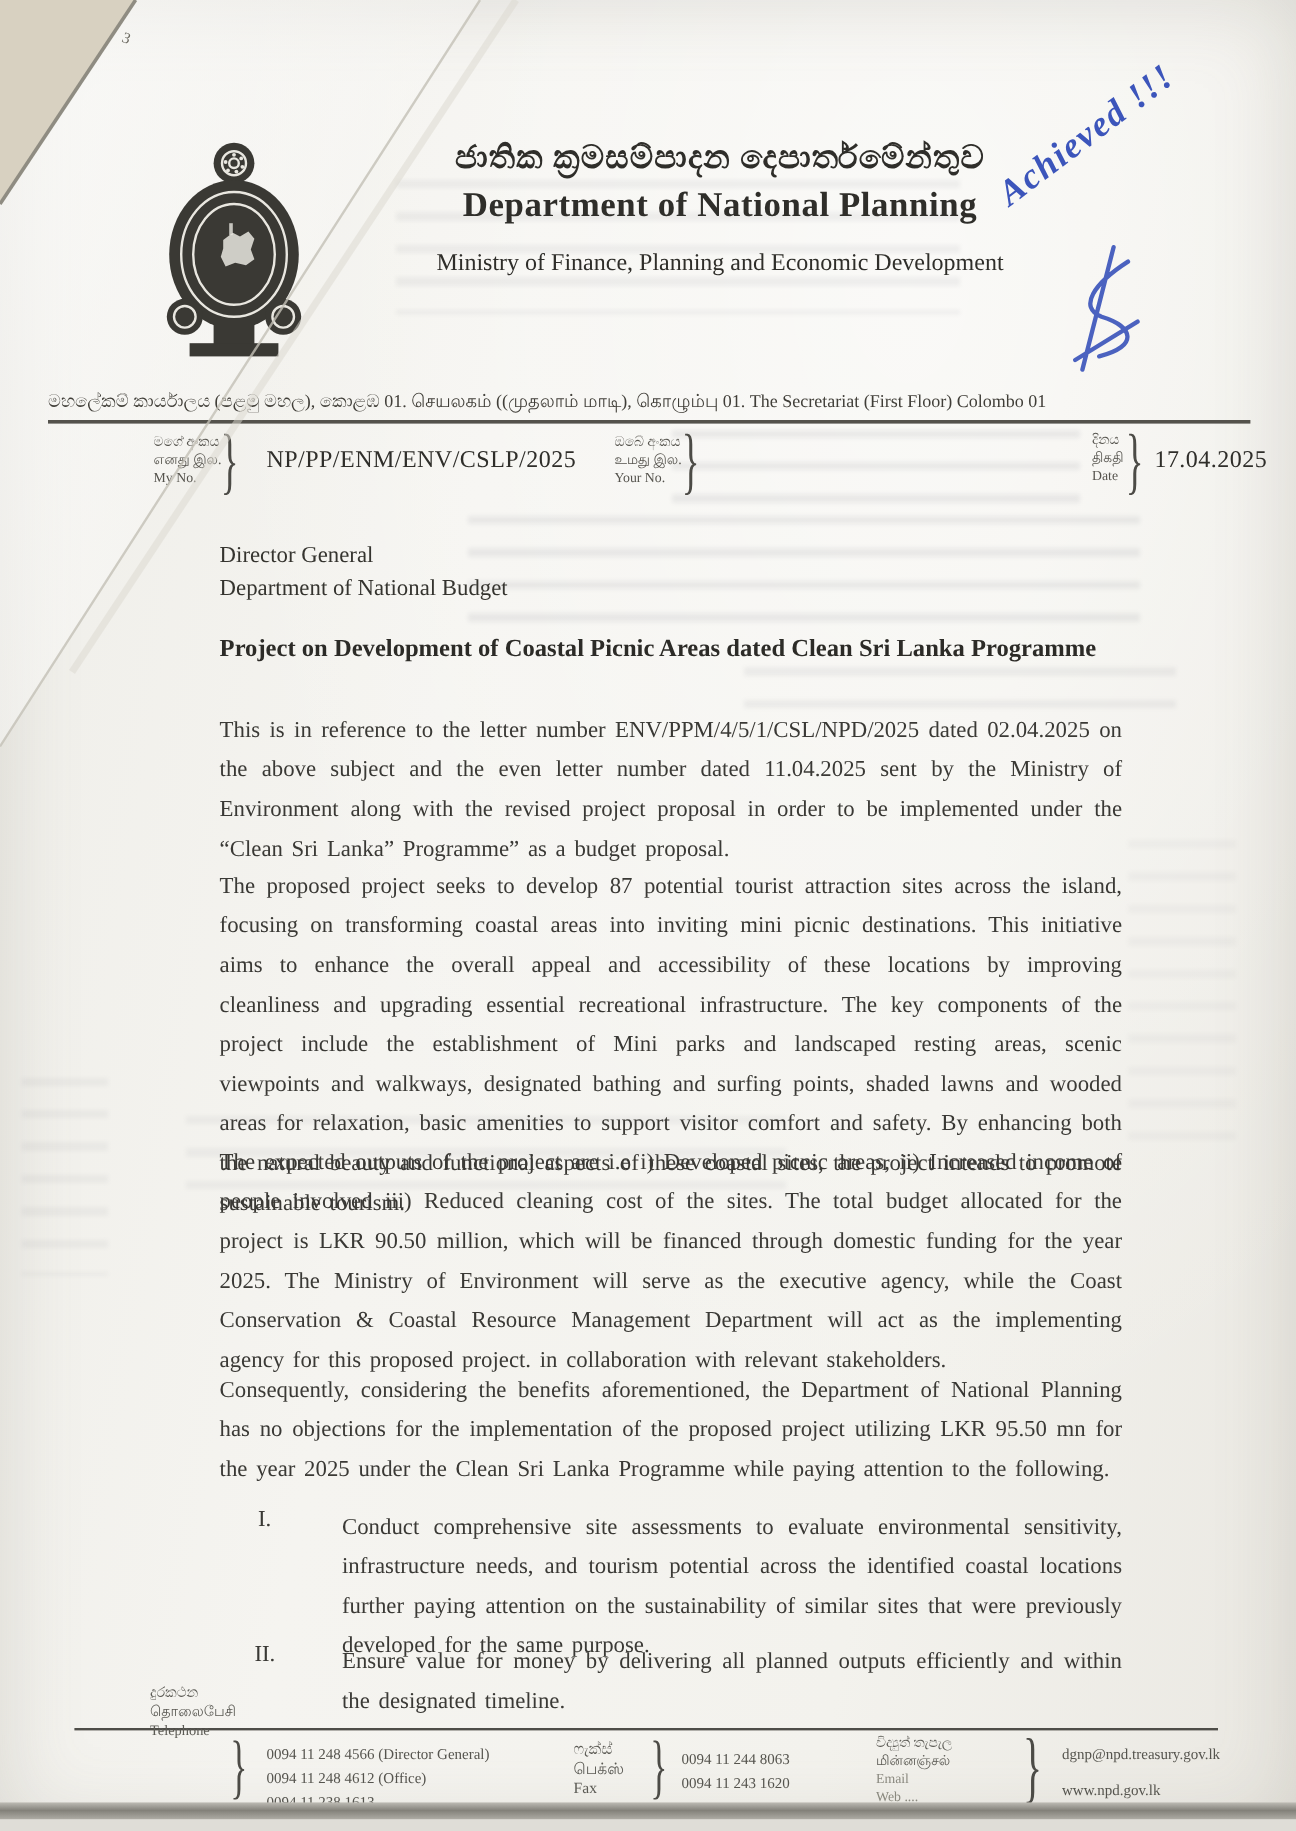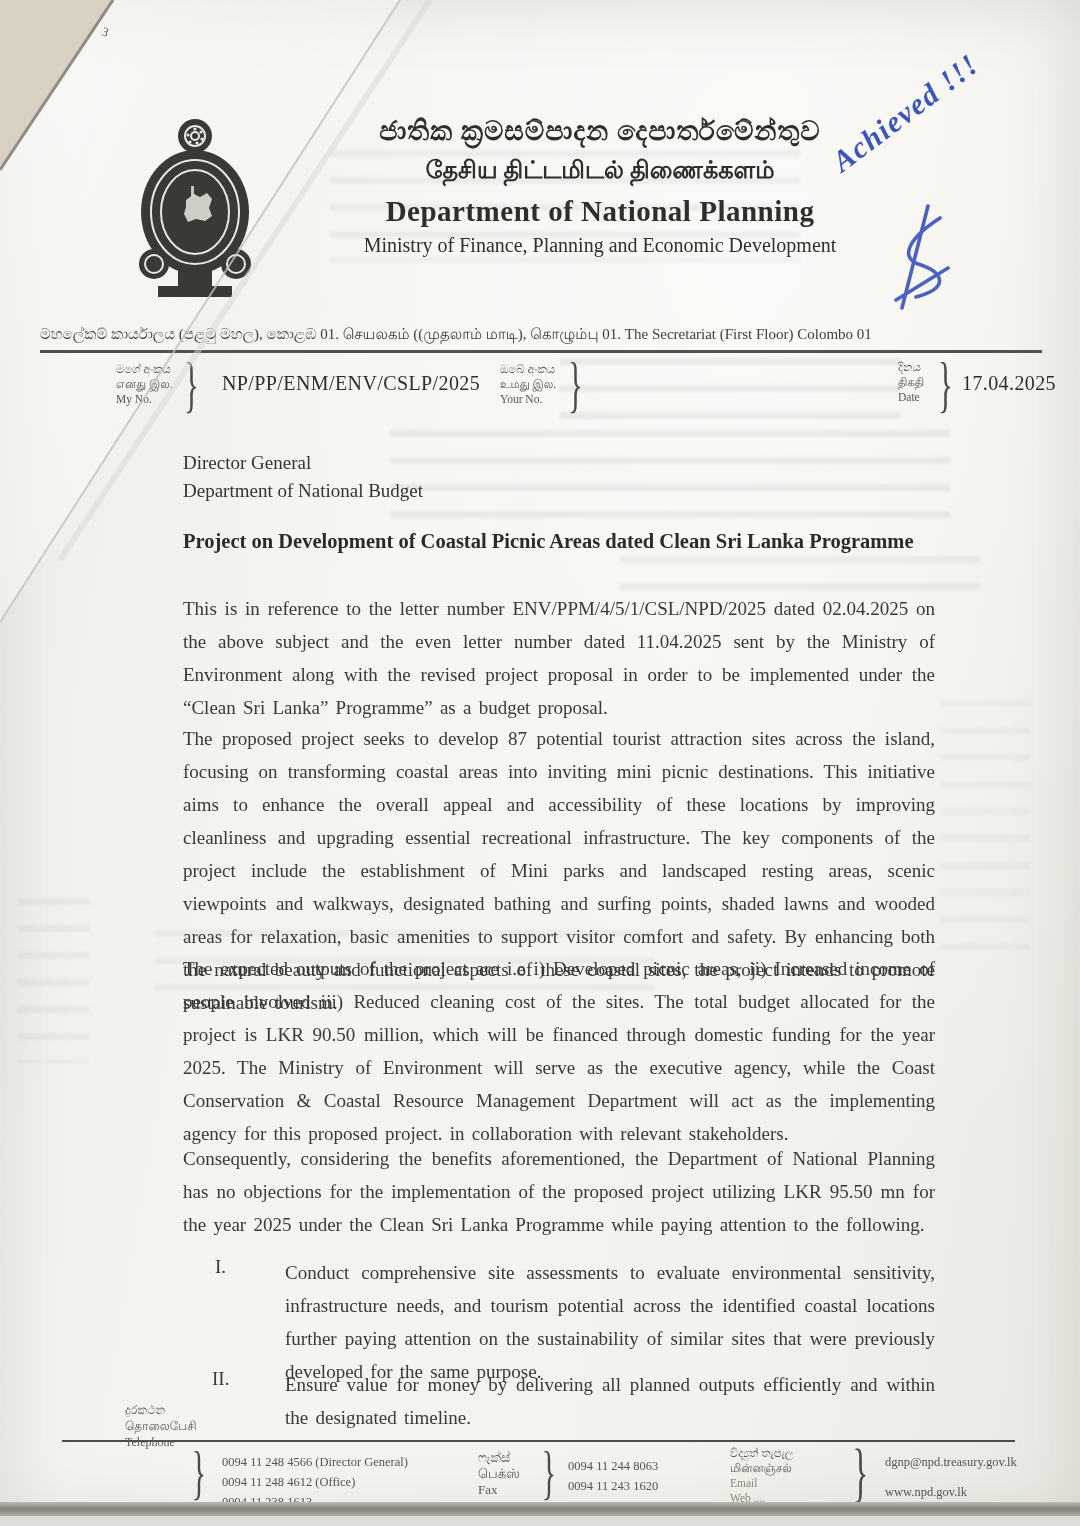--- a/index.html
+++ b/index.html
@@ -30,27 +30,27 @@
   }
   .txt{position:absolute;z-index:2;color:#35342f;}
   
   .emblem{position:absolute;left:134px;top:112px;width:122px;height:192px;z-index:2;}
   .hdrblock{position:absolute;left:200px;top:116px;width:800px;z-index:2;text-align:center;color:#2f2e2a;}
   .si-title{font-size:27px;font-weight:bold;letter-spacing:1px;}
   .si-sub{font-size:17px;margin-top:10px;}
   .ta-title{font-size:24px;font-weight:bold;margin-top:10px;}
   .ta-sub{font-size:16px;margin-top:8px;}
   .en-title{font-size:29px;font-weight:bold;margin-top:8px;letter-spacing:.5px;}
-  .en-sub{font-size:20px;margin-top:6px;}
+  .en-sub{font-size:20px;margin-top:20px;}
   .addr{
     left:40px;top:326px;width:1002px;font-size:15px;white-space:nowrap;
     border-bottom:3px solid #54524c;padding-bottom:5px;color:#403e38;overflow:hidden;
   }
   
-  .reflabels{font-size:11.5px;line-height:15px;color:#55534d;}
+  .reflabels{font-size:11.5px;line-height:15px;color:#55534d;margin-left:12px;}
   .brace{font-family:"Liberation Serif",serif;font-weight:300;color:#4c4b46;transform:scaleX(.55) scaleY(1.1);transform-origin:center;}
   .refval{font-size:20px;letter-spacing:.4px;color:#2f2e2a;}
   
   .bodytext{font-size:19px;line-height:33px;text-align:justify;word-spacing:2.5px;color:#3a3935;}
   .listnum{font-size:19px;color:#3a3935;}
   
   .footline{position:absolute;left:62px;top:1440px;width:953px;height:2px;background:#4e4d48;z-index:2;}
   .ftlabel{font-size:12px;line-height:16px;color:#5b5a54;}
   .ftval{font-size:12.5px;line-height:20px;color:#55544e;}
   .bottom-edge{
@@ -107,21 +107,20 @@
         <circle cx="56" cy="30" r="1.6"></circle>
         <circle cx="54" cy="23" r="1.6"></circle>
       <path d="M52 88 l8 -6 6 3 7 -4 5 6 -3 9 3 8 -7 5 -9 -2 -8 3 -4 -8 2 -7z" opacity=".85"></path>
       <rect x="57" y="74" width="3" height="10" opacity=".8"></rect>
     </g>
   </svg>
 </div>
 
 <div class="hdrblock">
   <div class="si-title">ජාතික ක්‍රමසම්පාදන දෙපාර්තමේන්තුව</div>
-  <div class="ta-title">தேசிய திட்டமிடல் திணைக்களம்</div>
   <div class="en-title">Department of National Planning</div>
   <div class="en-sub">Ministry of Finance, Planning and Economic Development</div>
 </div>
 
 <div class="txt addr">මහලේකම් කාර්යාලය (පළමු මහල), කොළඹ 01. செயலகம் ((முதலாம் மாடி), கொழும்பு 01. The Secretariat (First Floor) Colombo 01</div>
 
 <div class="txt reflabels" style="left:116px;top:362px;">
   <div>මගේ අංකය</div>
   <div>எனது இல.</div>
   <div>My No.</div>

